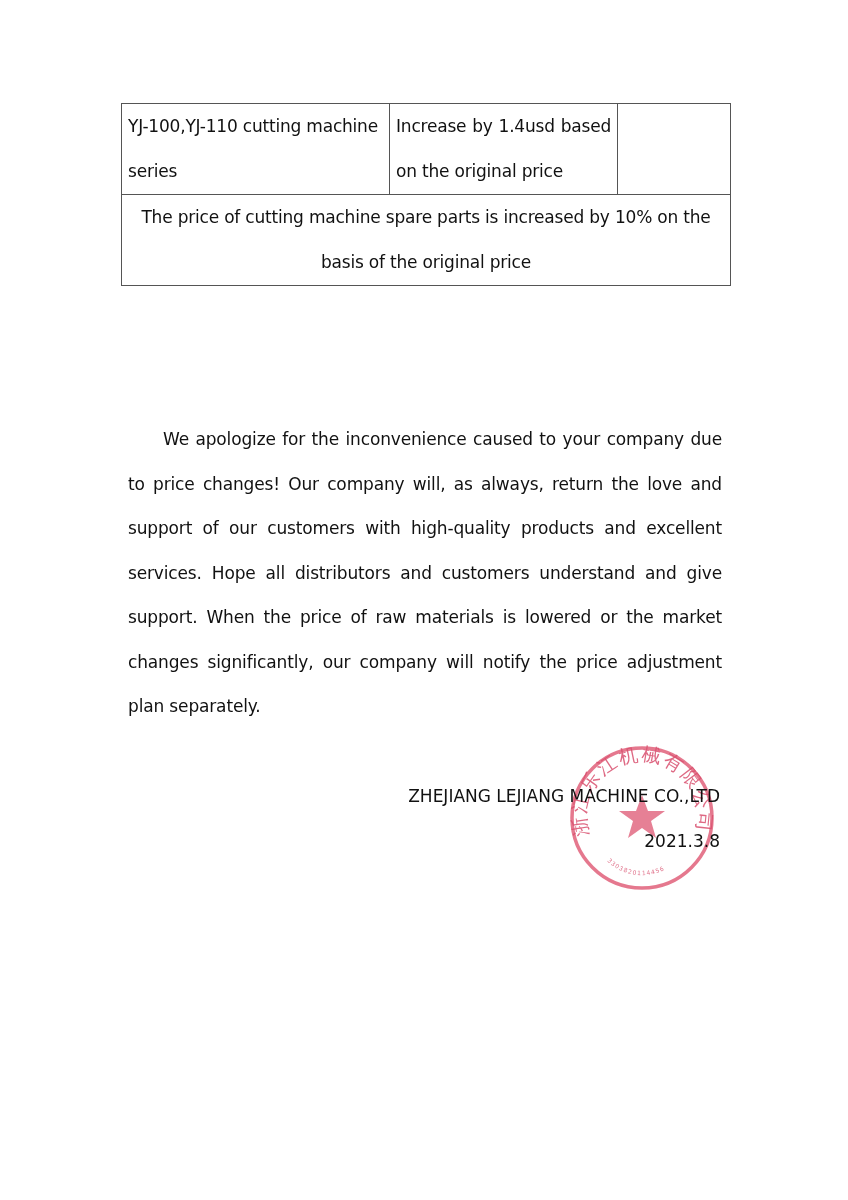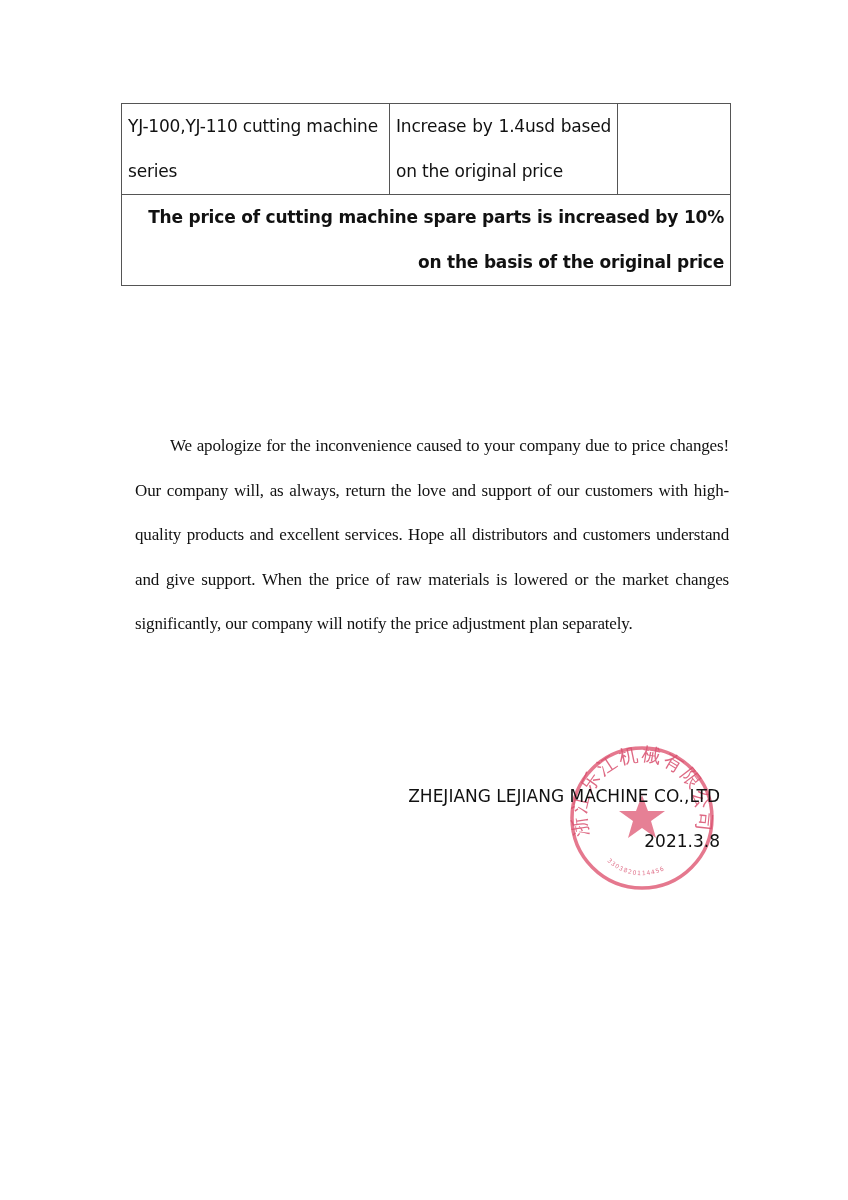--- a/index.html
+++ b/index.html
@@ -19,28 +19,27 @@
     border: 1.5px solid #555555;
     vertical-align: top;
     padding: 0 6px;
     line-height: 45px;
     letter-spacing: -0.2px;
   }
   td.c1 { width: 255px; }
   td.c2 { width: 215px; text-align: justify; text-align-last: left; margin-left: 12px; }
   td.c3 { width: 100px; }
   .row { height: 89px; }
-  .fullrow td { text-align: right; font-weight: bold; }
+  .fullrow td { text-align: center; }
 
   .para {
     position: absolute; left: 128px; top: 417px; width: 594px;
     font-size: 17px; line-height: 44.5px; text-align: justify;
-    text-indent: 35px; margin: 7px;
+    text-indent: 35px; margin: 0;
     letter-spacing: -0.15px;
-    font-family: Liberation Serif, serif;
   }
 
   .stamp {
     position: absolute; left: 567px; top: 743px; width: 150px; height: 150px;
   }
 
   .company {
     position: absolute; right: 128px; top: 782px;
     font-size: 17px; line-height: 28px; text-align: left;
     white-space: nowrap;

